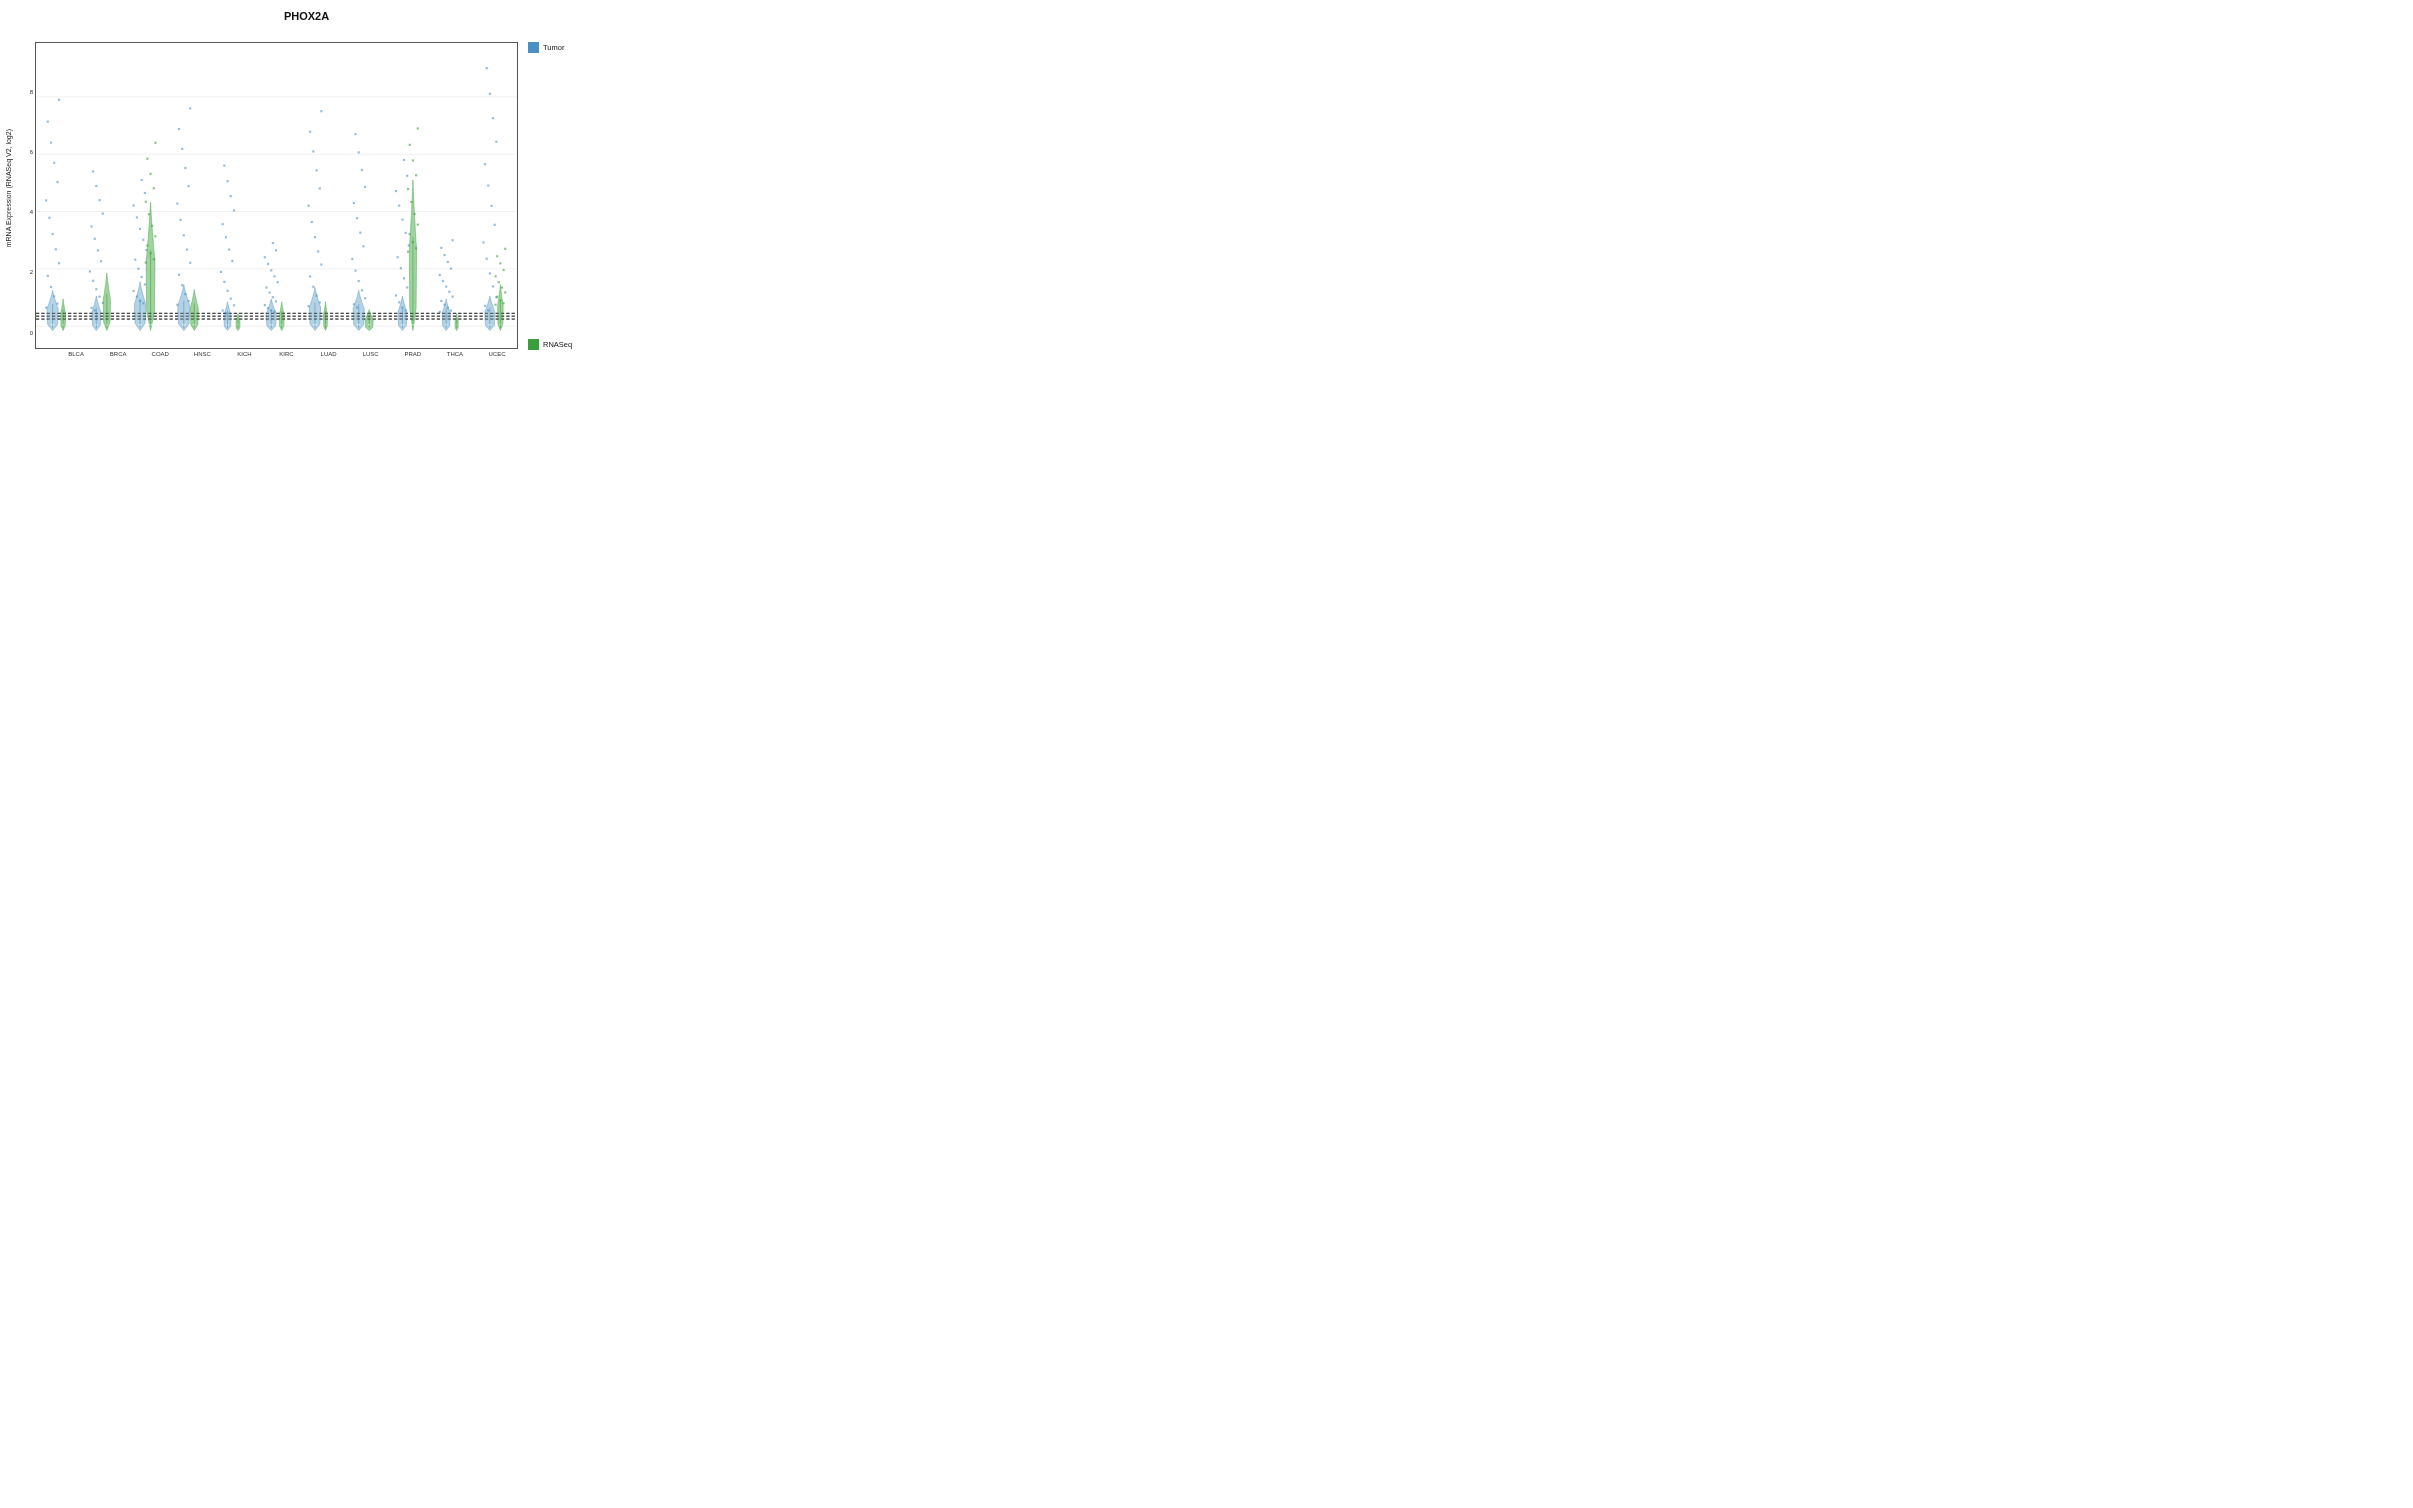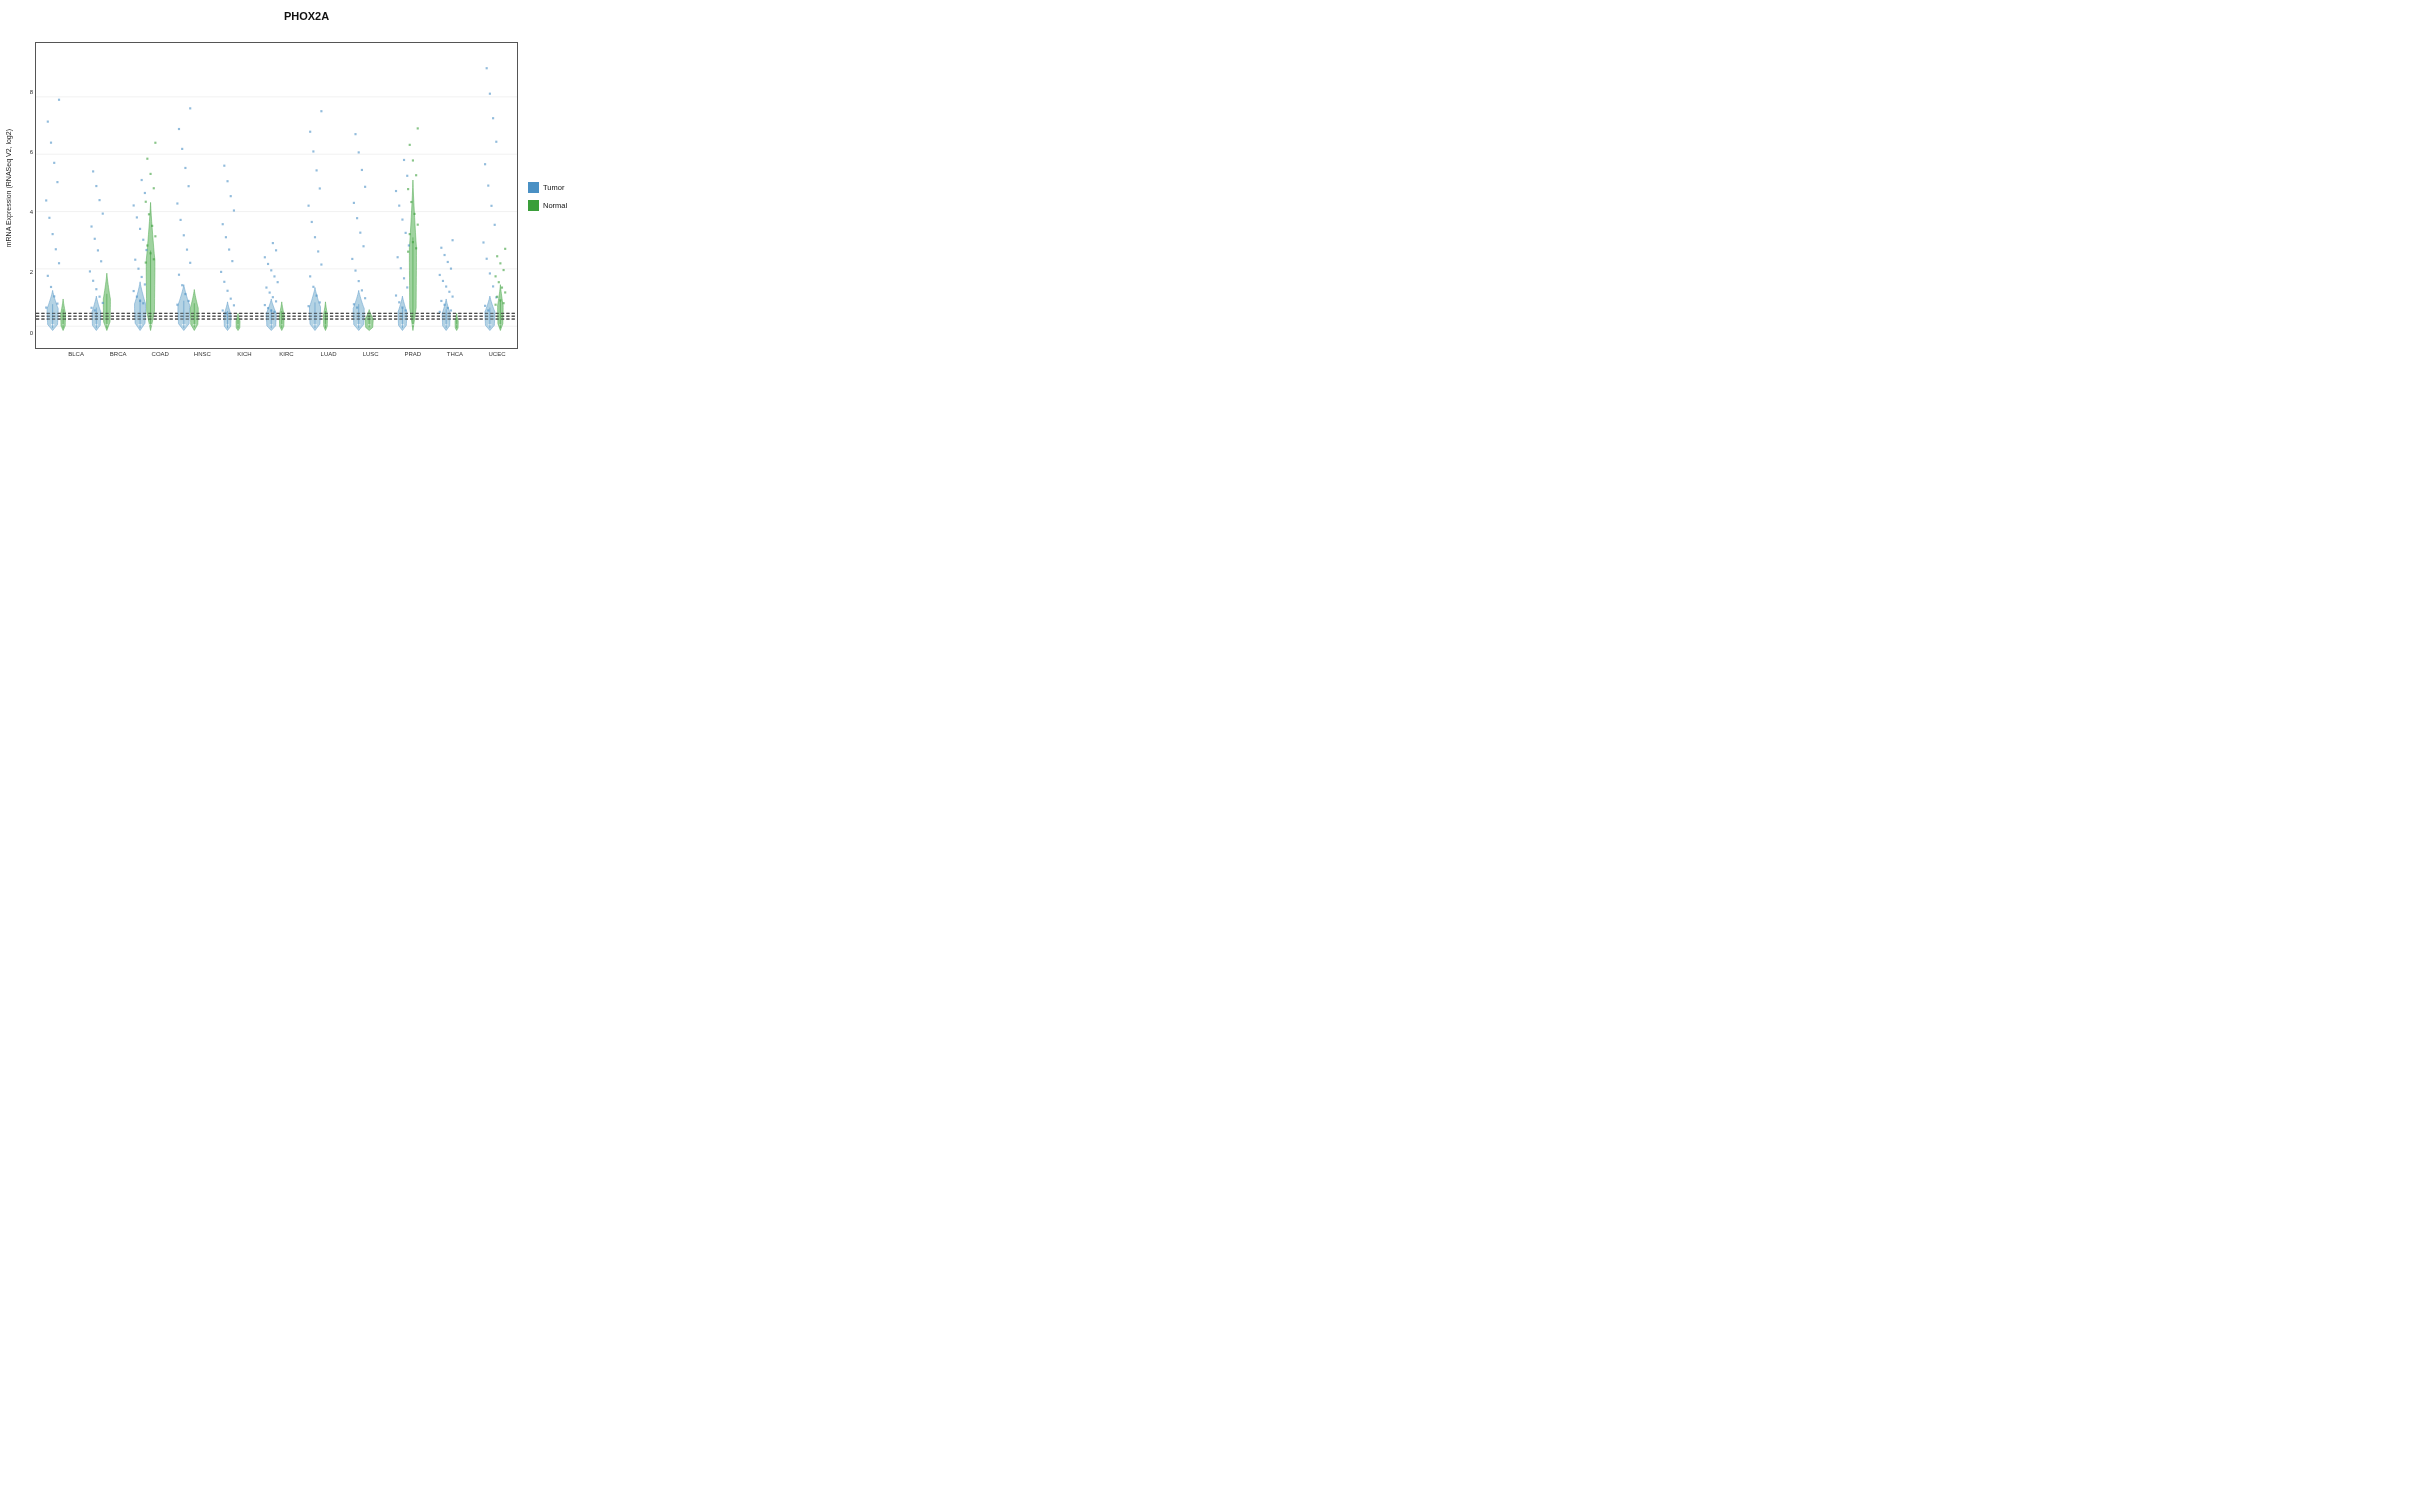--- a/index.html
+++ b/index.html
@@ -83,21 +83,21 @@
     .x-label {
       font-size: 6px;
       color: #333;
       text-align: center;
       flex: 1;
     }
     .legend-area {
       width: 80px;
       display: flex;
       flex-direction: column;
-      justify-content: center;
+      justify-content: space-between;
       padding-left: 10px;
       flex-shrink: 0;
     }
     .legend-item {
       display: flex;
       align-items: center;
       margin-bottom: 7px;
     }
     .legend-box {
       width: 11px;
@@ -505,21 +505,21 @@
         </div>
       </div>
 
       <div class="legend-area">
         <div class="legend-item">
           <div class="legend-box" style="background:#4a90c4;"></div>
           <span class="legend-label">Tumor</span>
         </div>
         <div class="legend-item">
           <div class="legend-box" style="background:#3a9e3a;"></div>
-          <span class="legend-label">Normal</span>
+          <span class="legend-label">RNASeq</span>
         </div>
       </div>
     </div>
 
     <div style="height:15px;"></div>
   </div>
 </div>
 
 
 </body></html>

